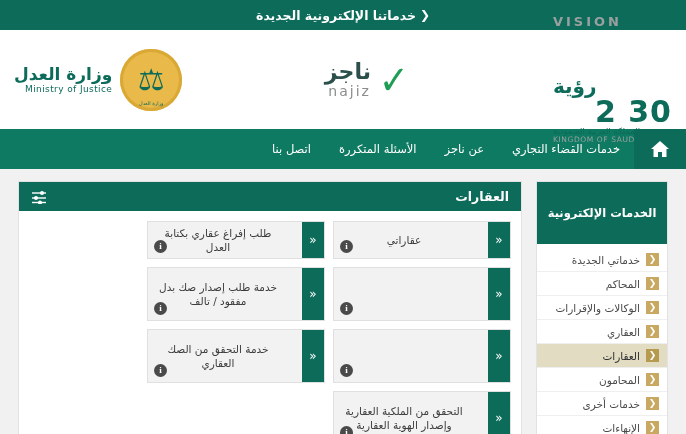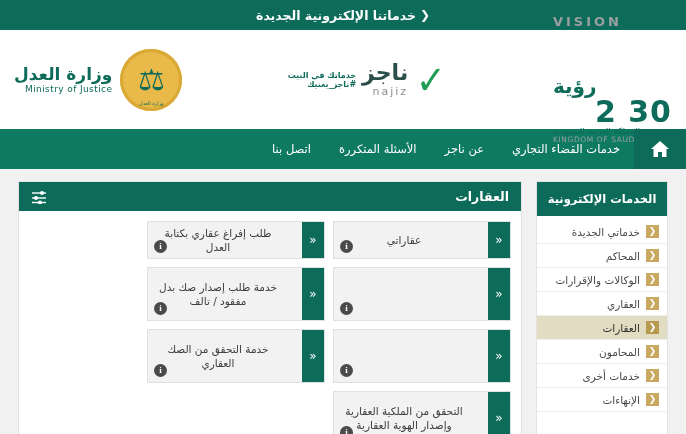--- a/index.html
+++ b/index.html
@@ -101,21 +101,21 @@
     text-align: right;
     line-height: 1.1;
   }
   .najiz-ar {
     font-size: 22px;
     font-weight: bold;
     color: #2b4f4a;
     letter-spacing: 1px;
   }
   .najiz-en {
-    font-size: 11px;
+    font-size: 14px;
     color: #8a8f8d;
     letter-spacing: 2px;
   }
   .najiz-tag {
     font-size: 8px;
     color: #0d6b5a;
     font-weight: bold;
   }
   .najiz-check {
     font-size: 40px;
@@ -208,21 +208,21 @@
     background: #ffffff;
     border: 1px solid #e2e2e2;
     box-sizing: border-box;
   }
   .eservices-head {
     background: #0d6b5a;
     color: #ffffff;
     font-size: 11.5px;
     font-weight: bold;
     text-align: center;
-    padding: 10px 4px;
+    padding: 24px 4px;
   }
   .eservices-list {
     padding: 4px 0 0 0;
   }
   .es-item {
     display: flex;
     align-items: center;
     gap: 6px;
     padding: 5px 8px;
     font-size: 10.5px;
@@ -341,24 +341,20 @@
       <div class="vision-num">2 30</div>
       <div class="vision-sub-ar">المملكة العربية السعودية</div>
       <div class="vision-sub-en">KINGDOM OF SAUDI ARABIA</div>
     </div>
 
     <div class="najiz">
       <span class="najiz-check">✓</span>
       <div class="najiz-word">
         <div class="najiz-ar">ناجز</div>
         <div class="najiz-en">najiz</div>
-      </div>
-      <div style="text-align:right;">
-        <div class="najiz-tag">خدماتك في البيت</div>
-        <div class="najiz-tag">#ناجز_يغنيك</div>
       </div>
     </div>
 
     <div class="moj">
       <div class="moj-mark">
         <span class="scale">⚖</span>
         <span class="sub">وزارة العدل</span>
       </div>
       <div class="moj-text">
         <div class="moj-ar">وزارة العدل</div>

